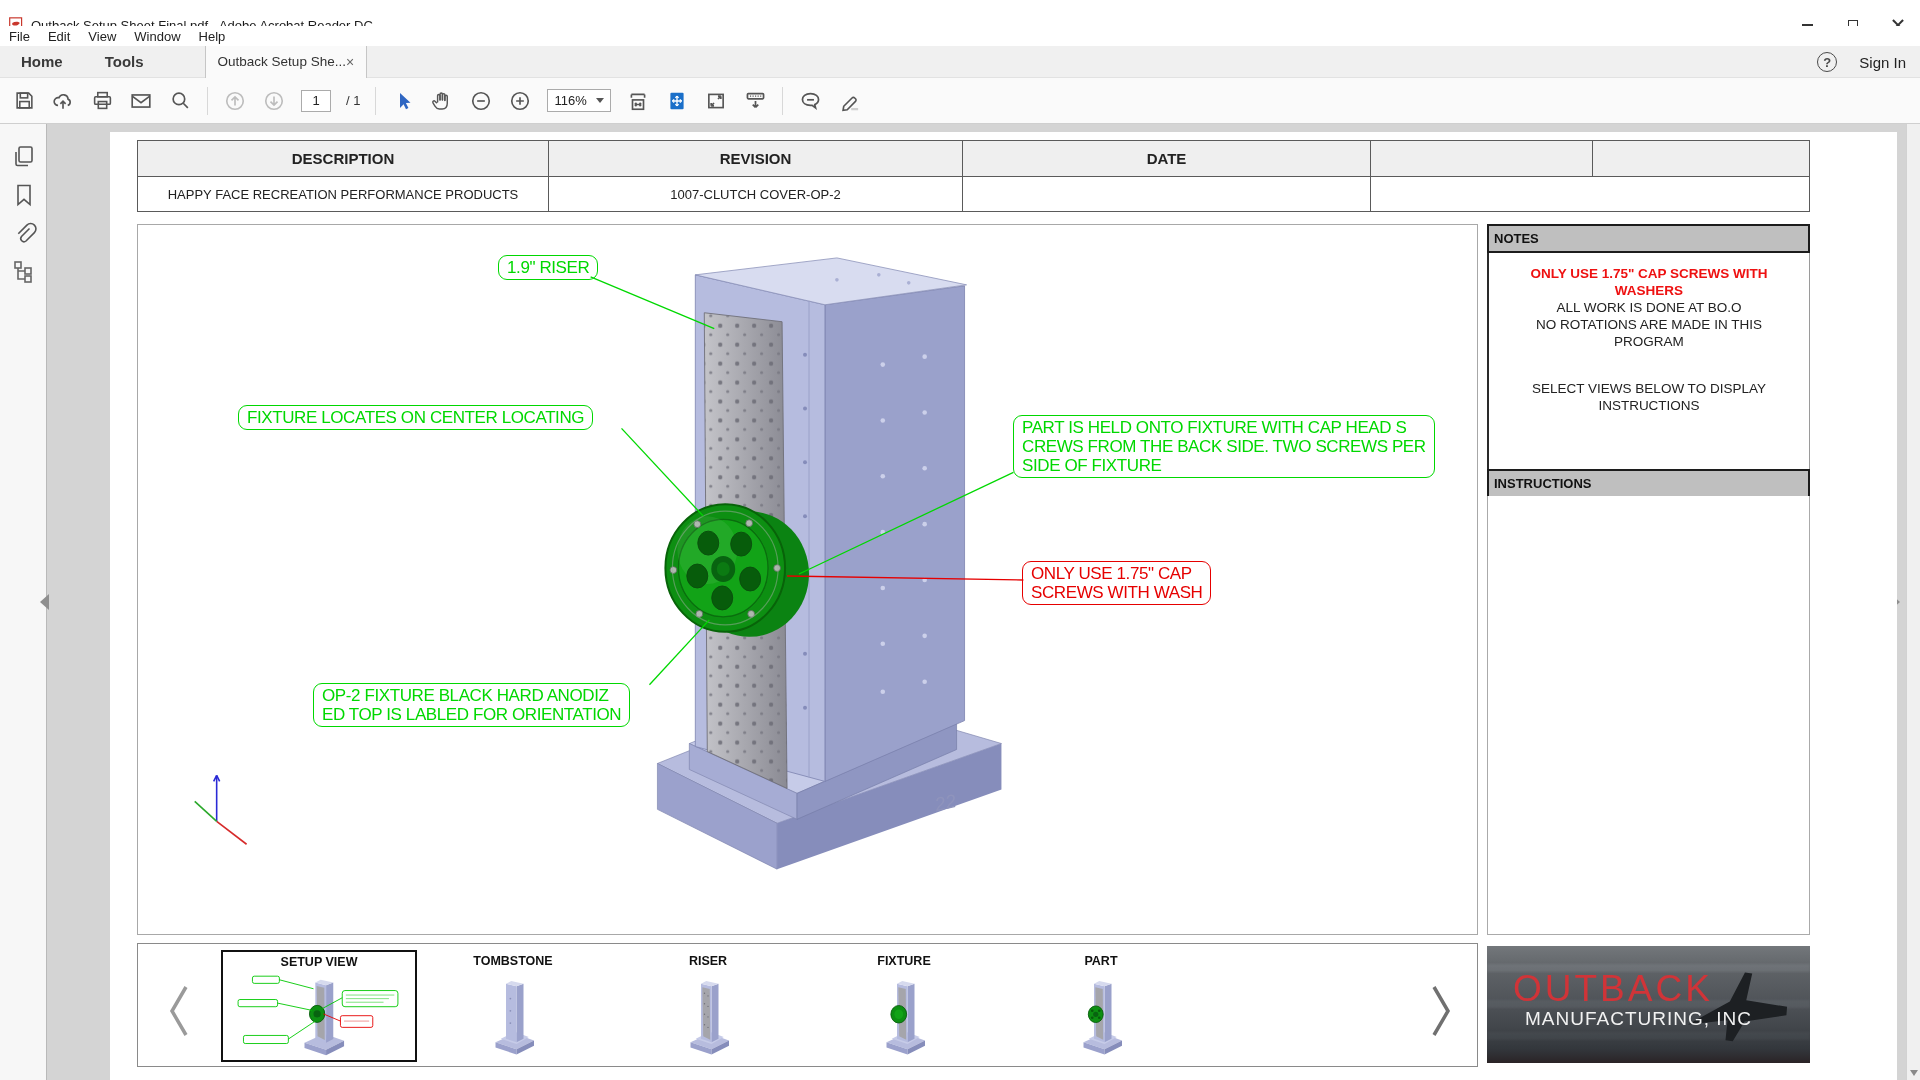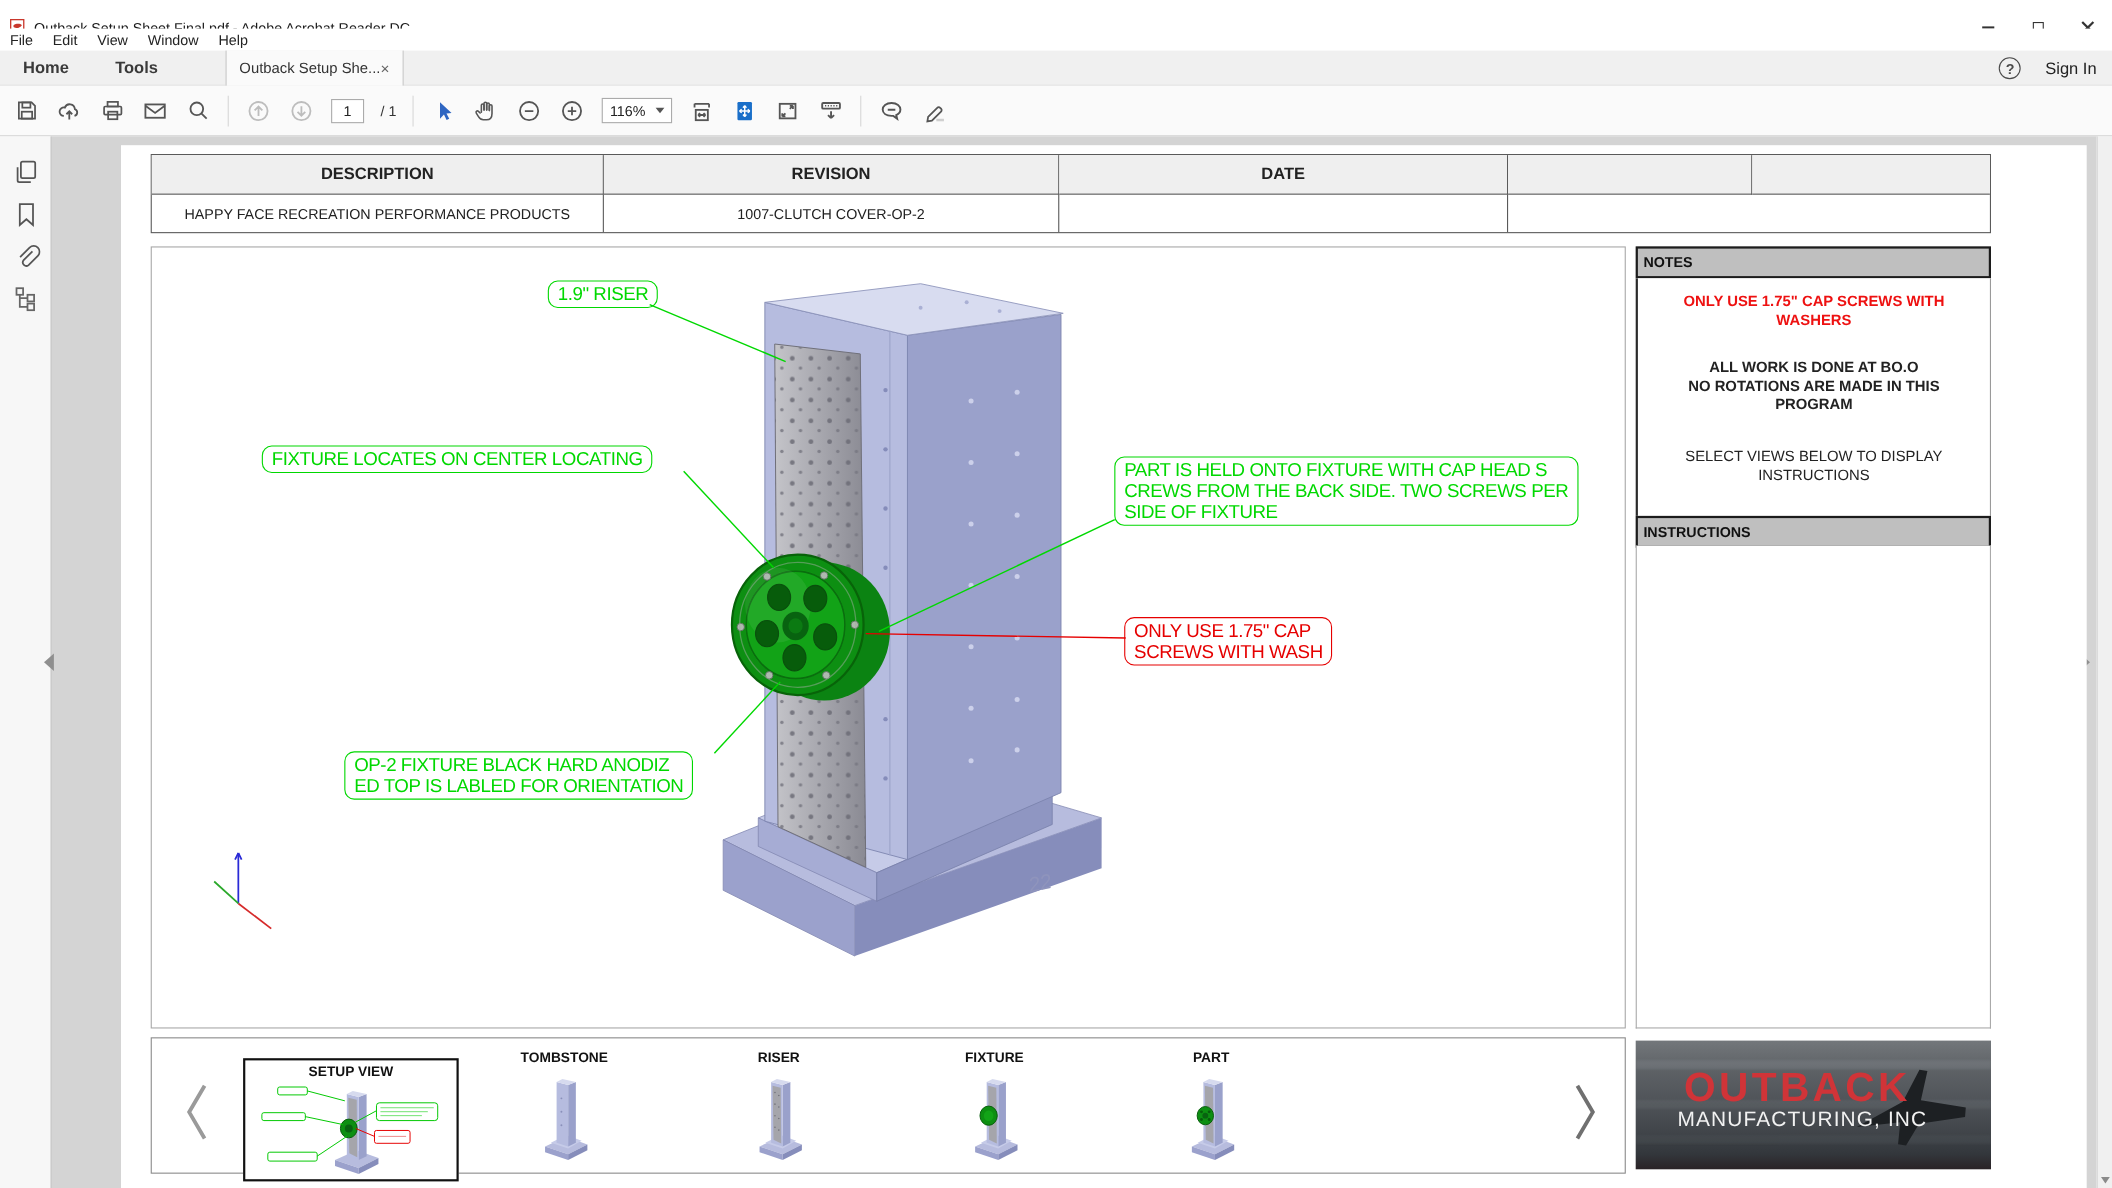--- a/index.html
+++ b/index.html
@@ -73,38 +73,38 @@
   .callout { position:absolute; border:1.4px solid #00d800; border-radius:9px; color:#00d800;
              font-size:17px; letter-spacing:-0.4px; line-height:19px; padding:2px 8px; white-space:pre-line; background:rgba(255,255,255,0.0); }
   .callout.red { border-color:#e60000; color:#e60000; }
 
   
   .panel-bar { position:absolute; left:1377px; width:323px; height:29px; background:#bfbfbf; border:2px solid #1c1c1c;
                font-size:13px; font-weight:700; color:#111; display:flex; align-items:center; padding-left:5px; }
   #notes-body { position:absolute; left:1377px; top:121px; width:323px; height:216px; background:#fff;
                 border-left:2px solid #2a2a2a; border-right:1px solid #9a9a9a; text-align:center; font-size:13.5px; line-height:17px; }
   #notes-body .warn { color:#ee1111; font-weight:700; margin-top:12px; white-space:pre-line; }
-  #notes-body .n2 { margin-top:26px; white-space:pre-line;font-weight:bold; }
+  #notes-body .n2 { white-space:pre-line; }
   #notes-body .n3 { margin-top:30px; white-space:pre-line; }
   #instr-body { position:absolute; left:1377px; top:364px; width:323px; height:439px; background:#fff;
                 border-left:1px solid #aaa; border-right:1px solid #aaa; border-bottom:1px solid #aaa; }
 
   
   #thumbstrip { position:absolute; left:27px; top:811px; width:1341px; height:124px; background:#fff; border:1px solid #8a8a8a; }
   .thumb-label { position:absolute; font-size:12.5px; font-weight:700; color:#111; text-align:center; width:140px; }
   .thumb-img { position:absolute; top:26px; width:70px; height:92px; }
-  #setup-thumb { position:absolute; left:83px; top:18px; width:196px; height:112px; border:2px solid #111; background:#fff; }
+  #setup-thumb { position:absolute; left:83px; top:6px; width:196px; height:112px; border:2px solid #111; background:#fff; }
   #setup-thumb .thumb-label { position:static; display:block; margin-top:3px; width:100%; }
   .navarrow { position:absolute; top:38px; width:28px; height:58px; }
 
   
   #logo { position:absolute; left:1377px; top:814px; width:323px; height:117px; overflow:hidden;
           background:linear-gradient(180deg,#73777b 0%,#5e6266 22%,#51555a 45%,#43474c 68%,#33373c 88%,#2a2326 100%); }
   #logo .streak { position:absolute; left:0; width:100%; height:8px; background:rgba(200,205,210,0.12); filter:blur(1px); }
-  #logo-name { position:absolute; left:44px; top:22px; font-size:37px; letter-spacing:3px; color:#d03438;font-weight:bold; }
+  #logo-name { position:absolute; left:26px; top:22px; font-size:37px; letter-spacing:3px; color:#d03438; }
   #logo-sub { position:absolute; left:38px; top:62px; font-size:19px; letter-spacing:1px; color:#f2f2f2; }
   #logo-plane { position:absolute; right:-6px; top:8px; width:150px; height:95px; }
 </style>
 </head>
 <body>
 
 <div id="app">
 
   <div id="titlebar">
     <svg id="pdf-badge" viewBox="0 0 20 20">

